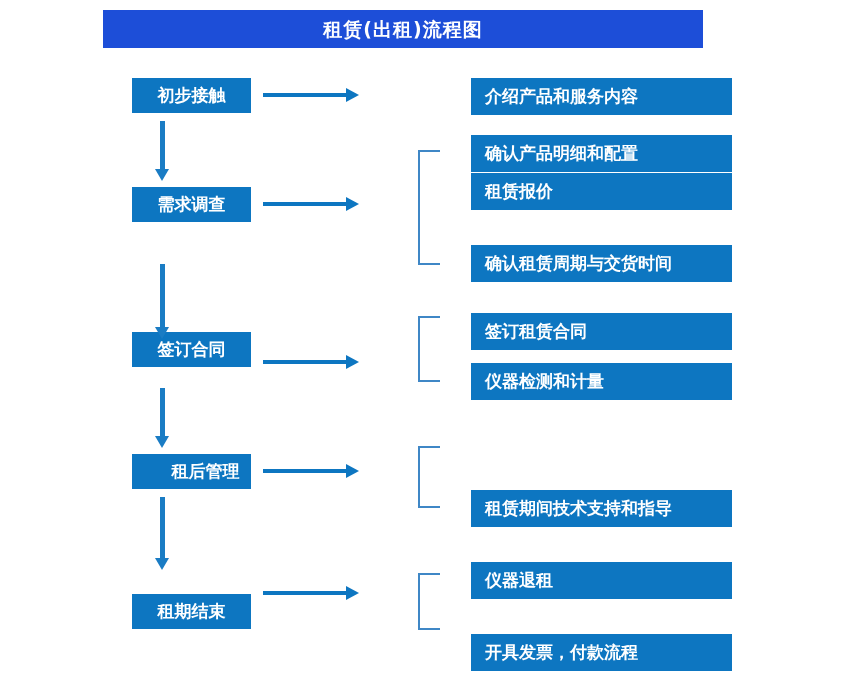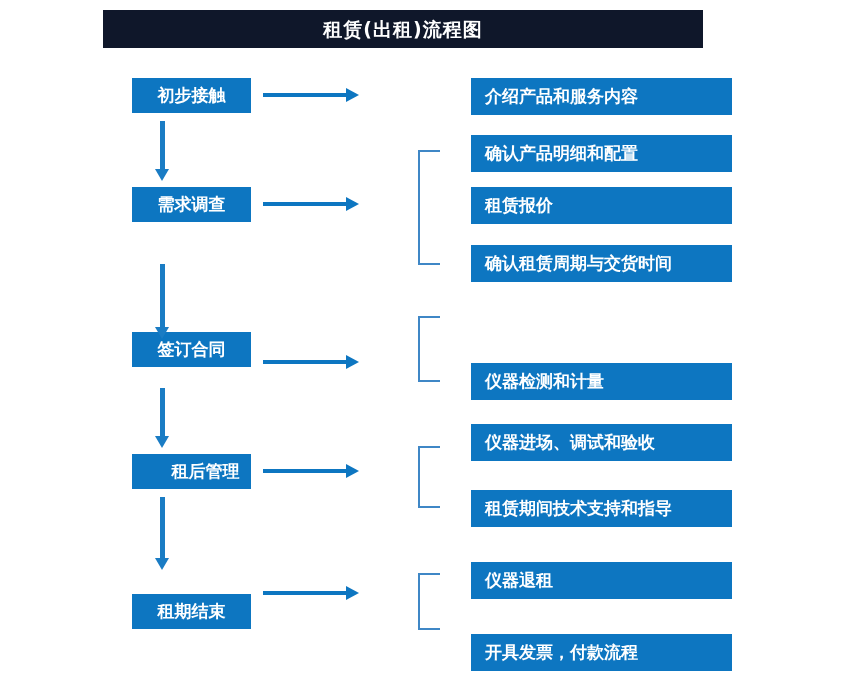--- a/index.html
+++ b/index.html
@@ -19,21 +19,21 @@
     overflow: hidden;
   }
 
   
   .title-bar {
     position: absolute;
     left: 103px;
     top: 10px;
     width: 600px;
     height: 38px;
-    background: #0f172a;
+    background: #1d4ed8;
     display: flex;
     align-items: center;
     justify-content: center;
   }
   .title-bar .title-text {
     color: #ffffff;
     font-size: 19px;
     font-weight: bold;
     letter-spacing: 1px;
     line-height: 1;
@@ -200,36 +200,36 @@
   </div>
 
   <div class="node detail" style="top:78px;">
     <span class="node-text">介绍产品和服务内容</span>
   </div>
 
   <div class="bracket" style="top:150px; height:115px;"></div>
   <div class="node detail" style="top:135px;">
     <span class="node-text">确认产品明细和配置</span>
   </div>
-  <div class="node detail" style="top:187px;">
+  <div class="node detail" style="top:173px;">
     <span class="node-text">租赁报价</span>
   </div>
   <div class="node detail" style="top:245px;">
     <span class="node-text">确认租赁周期与交货时间</span>
   </div>
 
   <div class="bracket" style="top:316px; height:66px;"></div>
+  <div class="node detail" style="top:313px;">
+    <span class="node-text">签订租赁合同</span>
+  </div>
   <div class="node detail" style="top:363px;">
     <span class="node-text">仪器检测和计量</span>
   </div>
 
   <div class="bracket" style="top:446px; height:62px;"></div>
-  <div class="node detail" style="top:424px;">
-    <span class="node-text">仪器进场、调试和验收</span>
-  </div>
   <div class="node detail" style="top:490px;">
     <span class="node-text">租赁期间技术支持和指导</span>
   </div>
 
   <div class="bracket" style="top:573px; height:57px;"></div>
   <div class="node detail" style="top:562px;">
     <span class="node-text">仪器退租</span>
   </div>
   <div class="node detail" style="top:634px;">
     <span class="node-text">开具发票，付款流程</span>

